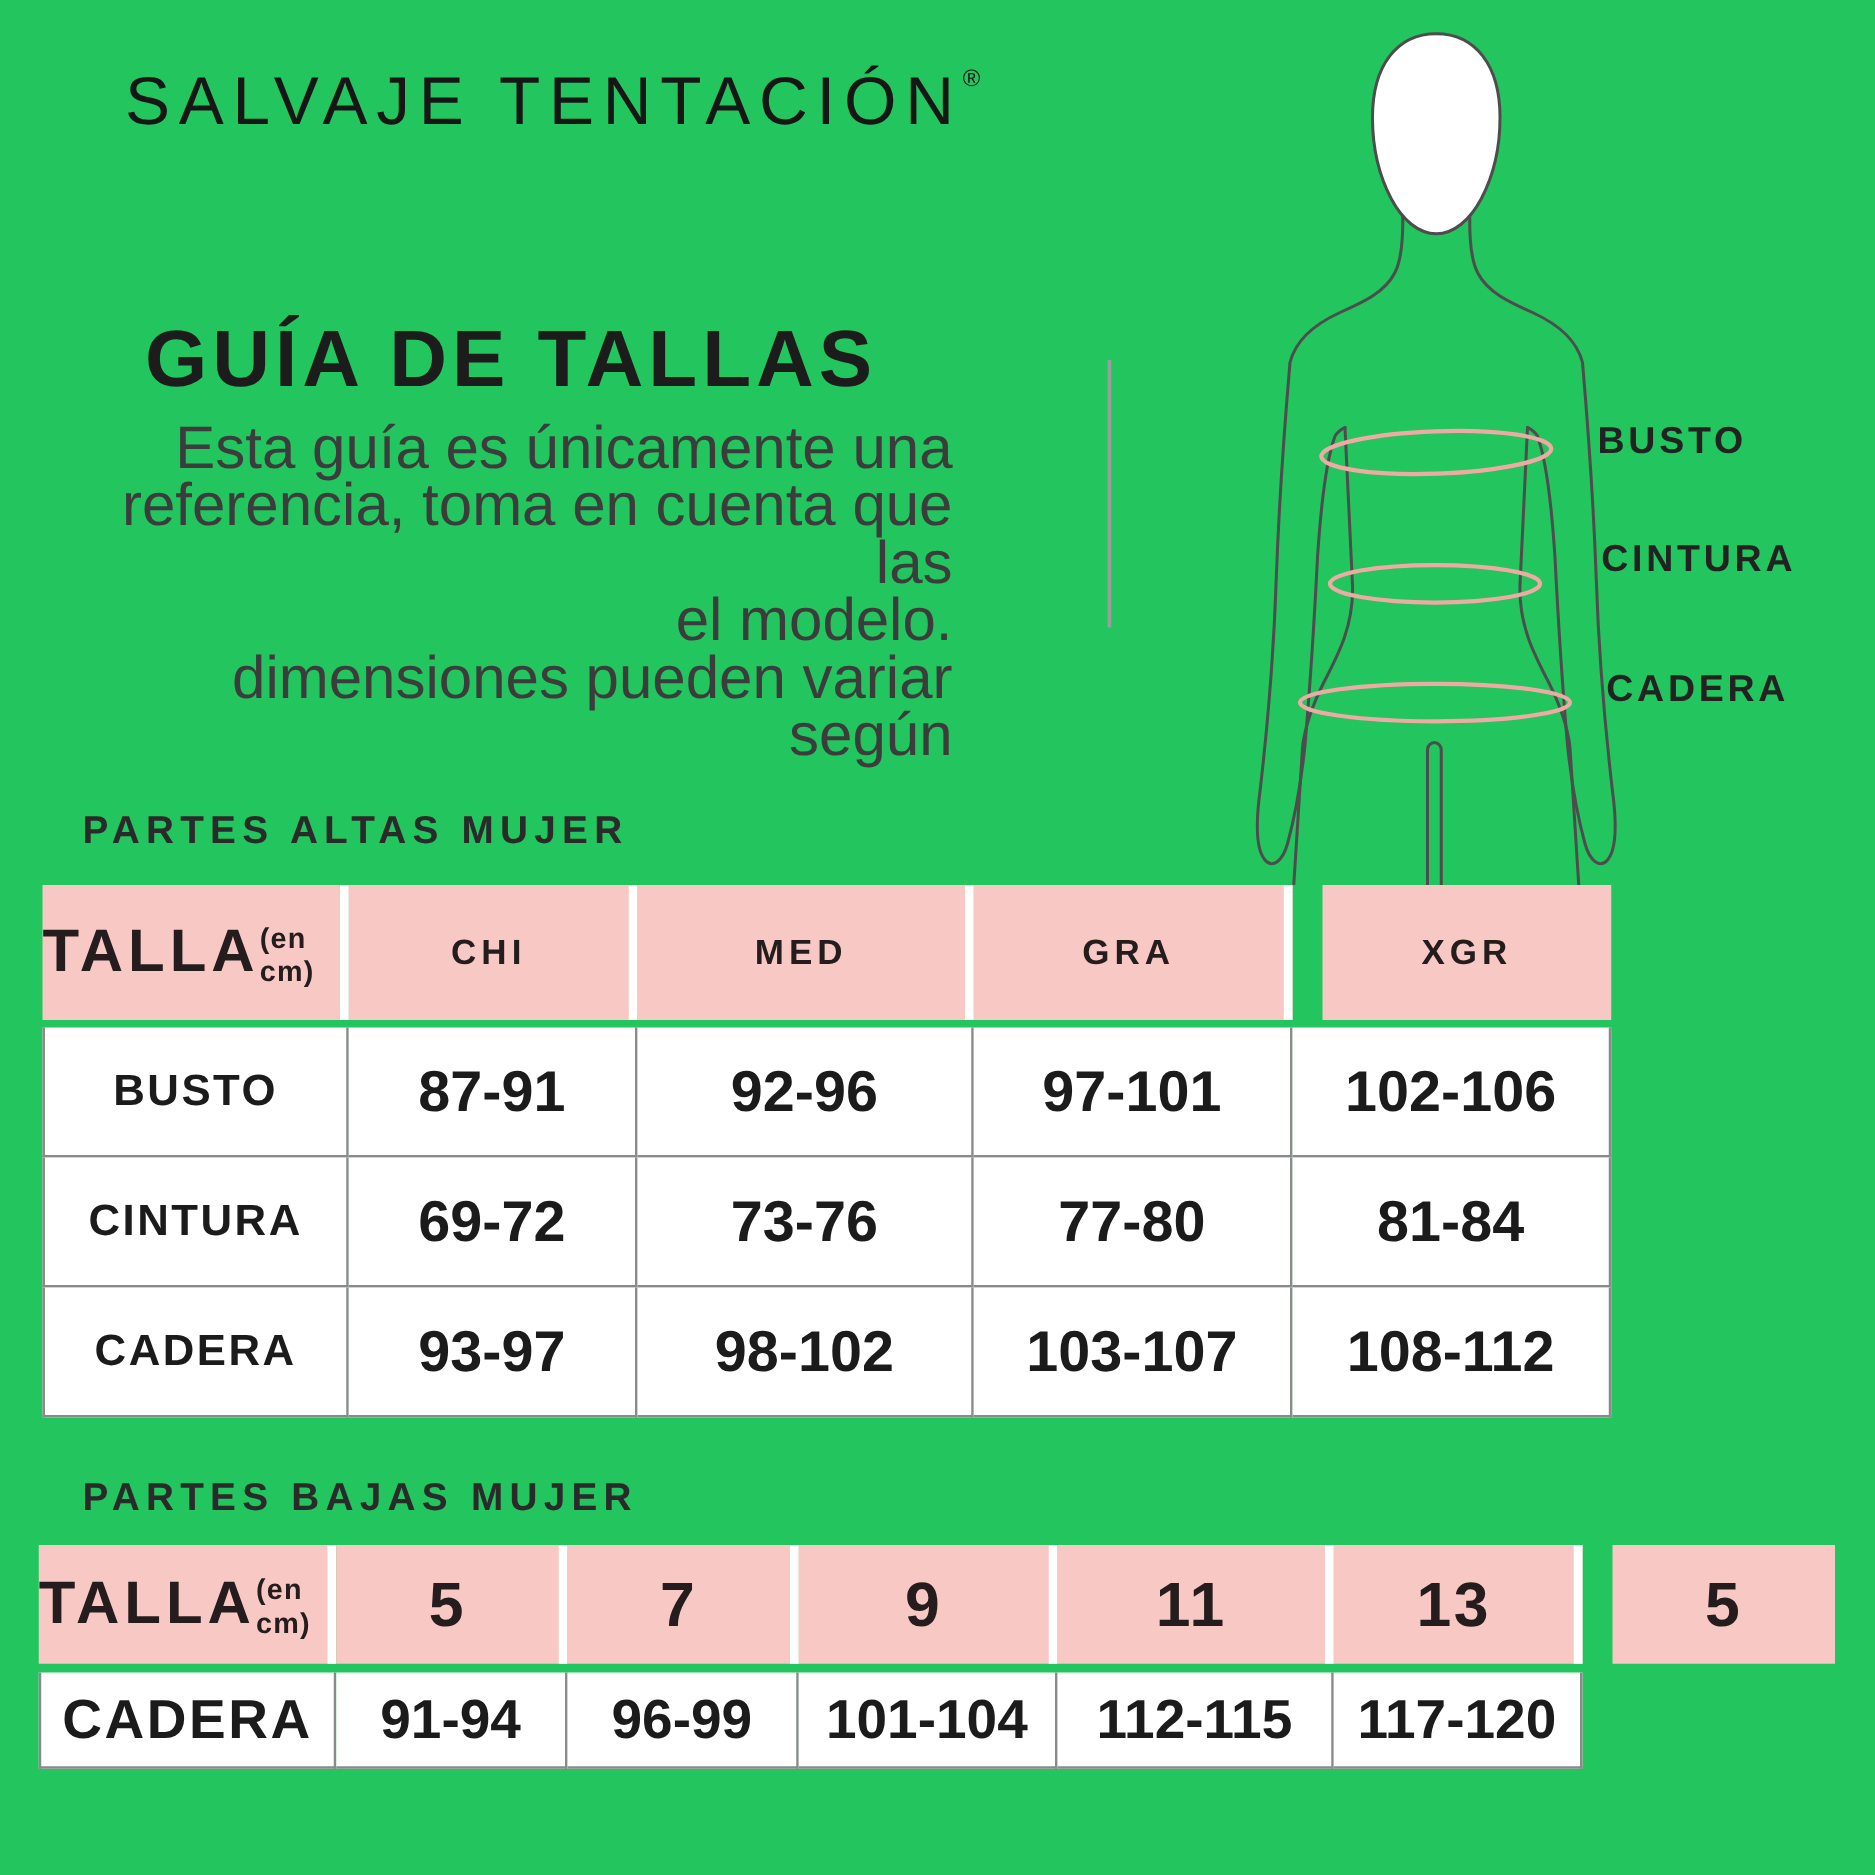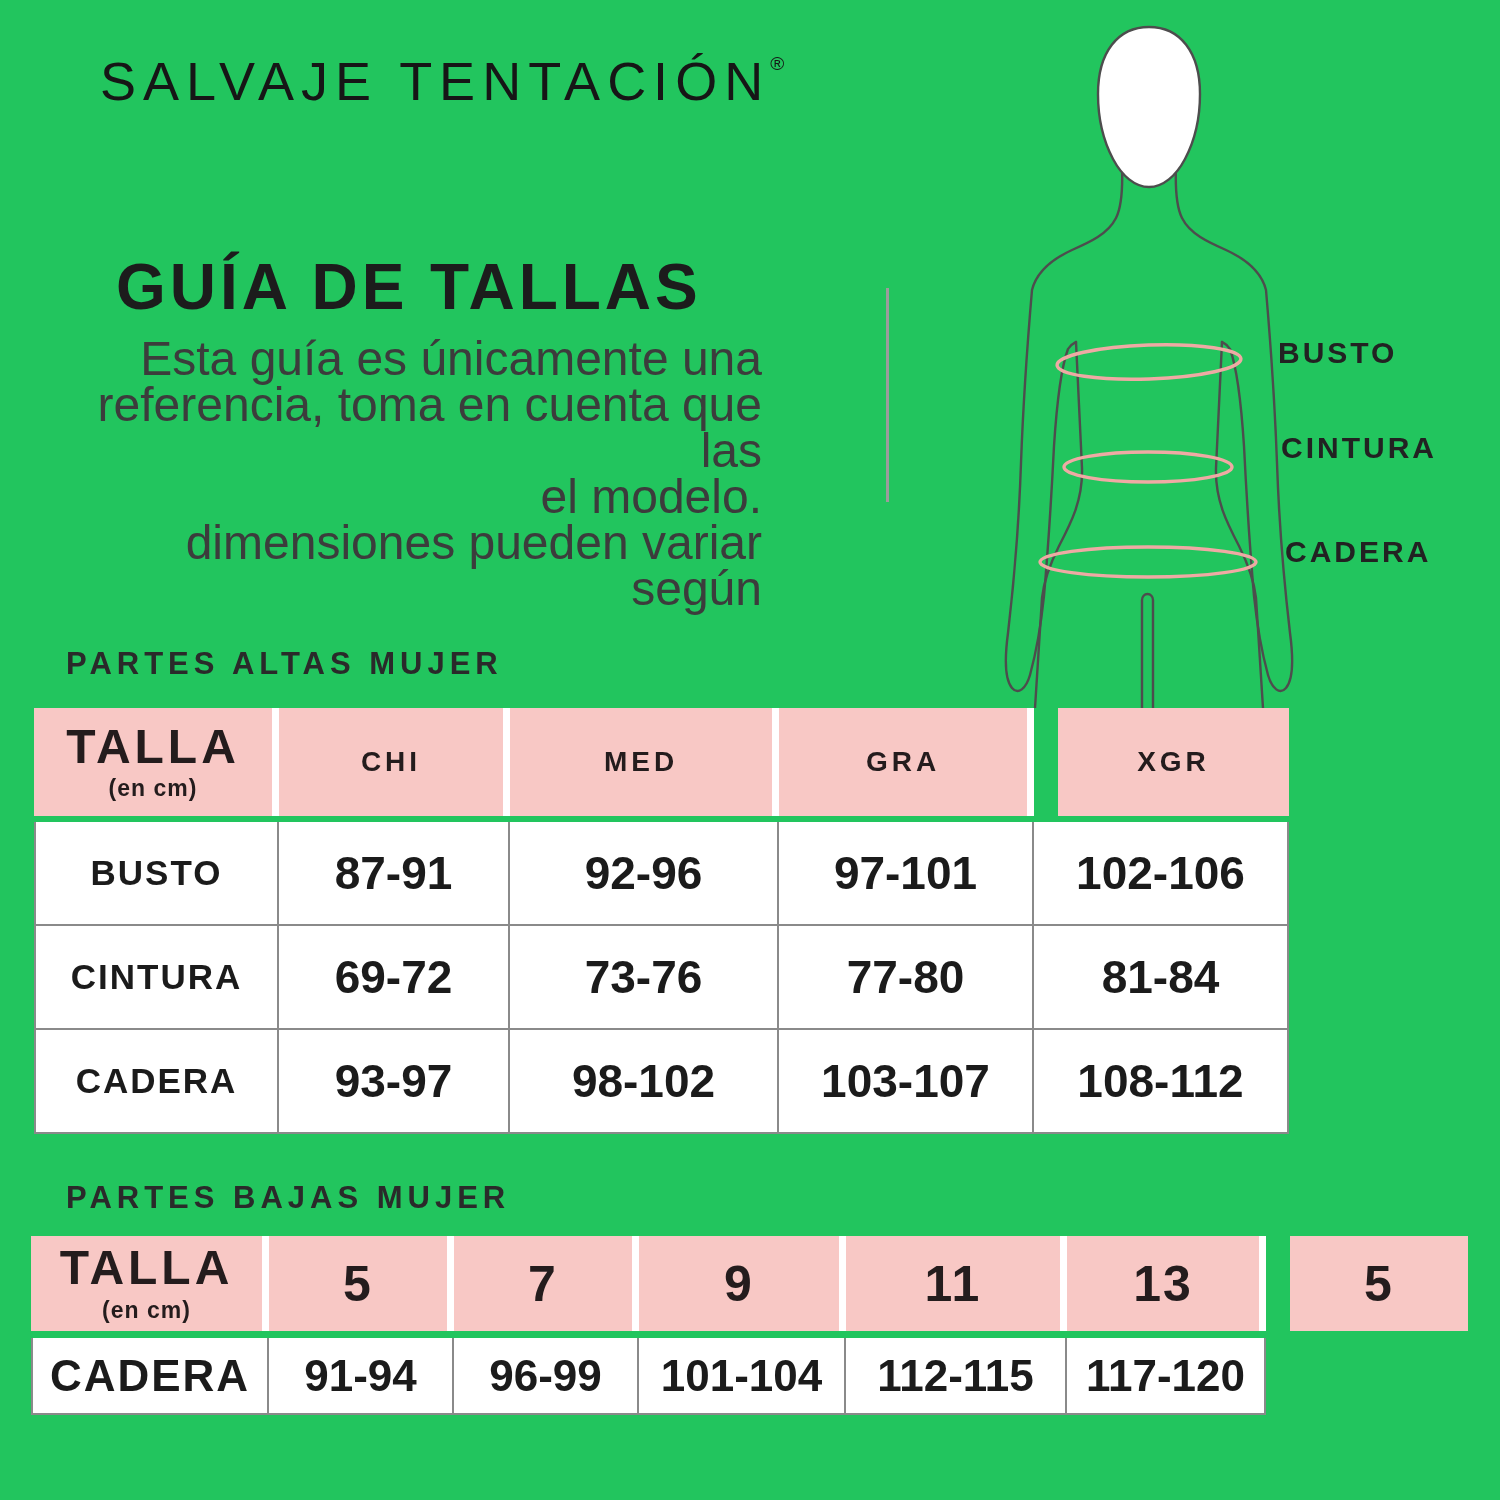--- a/index.html
+++ b/index.html
@@ -48,21 +48,21 @@
   
   .size-table{position:absolute;}
   #table-tops{left:34px;top:708px;}
   #table-bottoms{left:31px;top:1236px;}
 
   .thead{display:grid;}
   #table-tops .thead{grid-template-columns:245px 231px 269px 255px 255px;height:108px;}
   #table-bottoms .thead{grid-template-columns:238px 185px 185px 207px 221px 199px 202px;height:95px;}
 
   .th{
-    background:#f8c8c5;display:flex;flex-direction:column;align-items:center;
+    background:#f8c8c5;display:flex;flex-direction:row;align-items:center;
     justify-content:center;border-right:7px solid #ffffff;
   }
   .th:last-child{border-right:none;margin-left:24px;}
   .th .size-name{font-size:28px;font-weight:700;letter-spacing:4px;color:#241c1d;}
   #table-bottoms .th .size-name{font-size:50px;letter-spacing:2px;}
   .talla-main{font-size:48px;font-weight:700;letter-spacing:4px;color:#241c1d;line-height:1.05;}
   .talla-unit{font-size:23px;font-weight:700;letter-spacing:1px;color:#241c1d;margin-top:3px;}
 
   .tbody{display:grid;}
   #table-tops .tbody{grid-template-columns:245px 231px 269px 255px 255px;grid-auto-rows:104px;margin-top:6px;}

